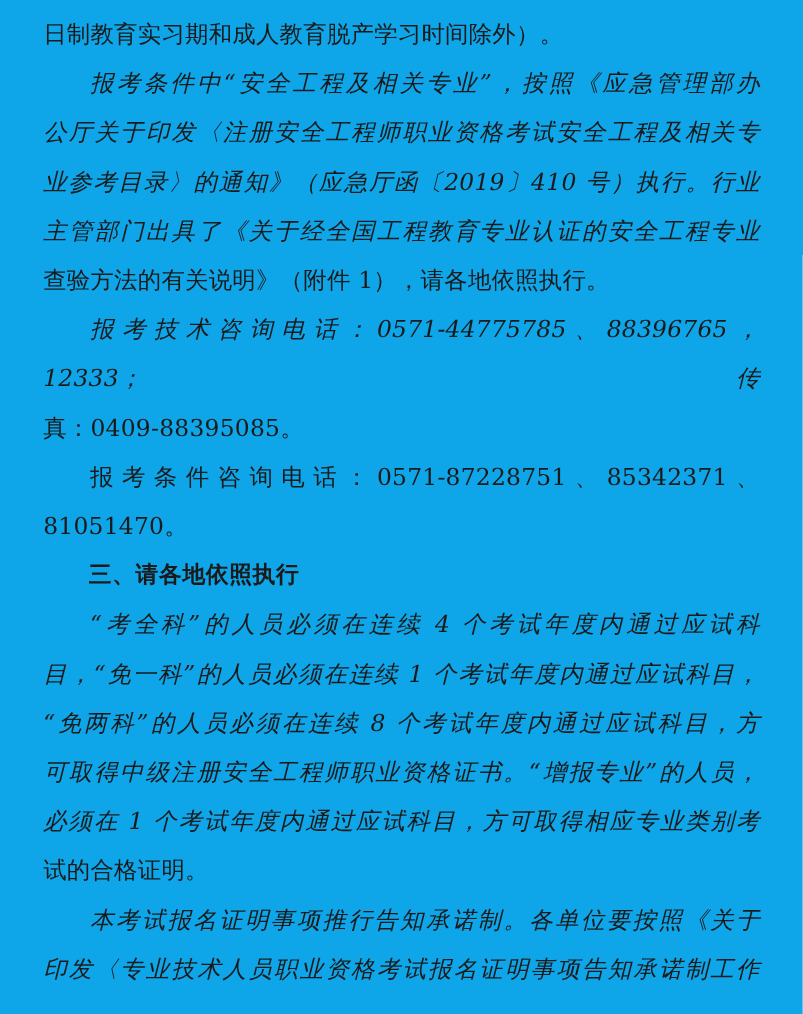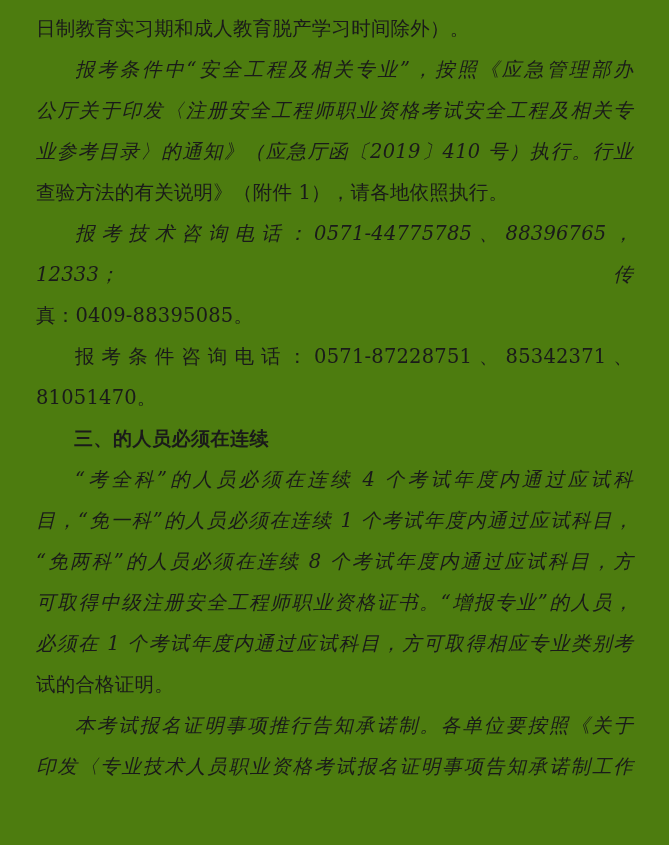--- a/index.html
+++ b/index.html
@@ -13,21 +13,21 @@
     font-family: "DejaVu Serif", "Liberation Serif", serif;
     color: #1a1a1a;
     overflow: hidden;
   }
   .page {
     position: relative;
     width: 669px;
     height: 845px;
     box-sizing: border-box;
     padding: 8px 36px 0 36px;
-    background: #4d7c0f;
+    background: #0ea5e9;
   }
   .doc-body {
     font-size: 19.5px;
     line-height: 41px;
     letter-spacing: 0.2px;
     text-align: justify;
     text-justify: inter-ideograph;
   }
   p {
     margin: 0;
@@ -58,30 +58,31 @@
 <div class="page">
   <div class="doc-body">
 
     <p class="cont">日制教育实习期和成人教育脱产学习时间除外）。</p>
 
     <p class="para">
         <span class="justify-spread" style="display:block">报考条件中“安全工程及相关专业”，按照《应急管理部办</span>
       </p>
     <p class="cont justify-spread">公厅关于印发〈注册安全工程师职业资格考试安全工程及相关专</p>
     <p class="cont justify-spread">业参考目录〉的通知》（应急厅函〔2019〕410 号）执行。行业</p>
+    <p class="cont justify-spread">主管部门出具了《关于经全国工程教育专业认证的安全工程专业</p>
     <p class="cont">查验方法的有关说明》（附件 1），请各地依照执行。</p>
 
     <p class="para">
         <span class="justify-spread" style="display:block">报考技术咨询电话：0571-44775785、88396765，12333；传</span>
       </p>
     <p class="cont">真：0409-88395085。</p>
 
     <p class="para">报考条件咨询电话：0571-87228751、85342371、81051470。</p>
 
-    <p class="heading">三、的人员必须在连续</p>
+    <p class="heading">三、请各地依照执行</p>
 
     <p class="para">
         <span class="justify-spread" style="display:block">“考全科”的人员必须在连续 4 个考试年度内通过应试科</span>
       </p>
     <p class="cont justify-spread">目，“免一科”的人员必须在连续 1 个考试年度内通过应试科目，</p>
     <p class="cont justify-spread">“免两科”的人员必须在连续 8 个考试年度内通过应试科目，方</p>
     <p class="cont justify-spread">可取得中级注册安全工程师职业资格证书。“增报专业”的人员，</p>
     <p class="cont justify-spread">必须在 1 个考试年度内通过应试科目，方可取得相应专业类别考</p>
     <p class="cont">试的合格证明。</p>
 

